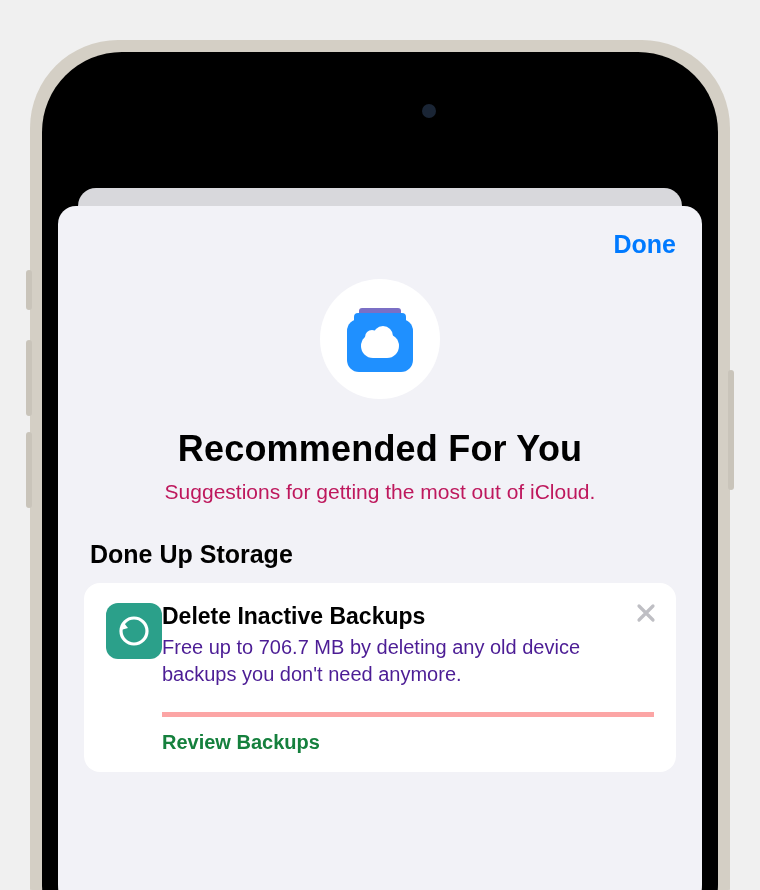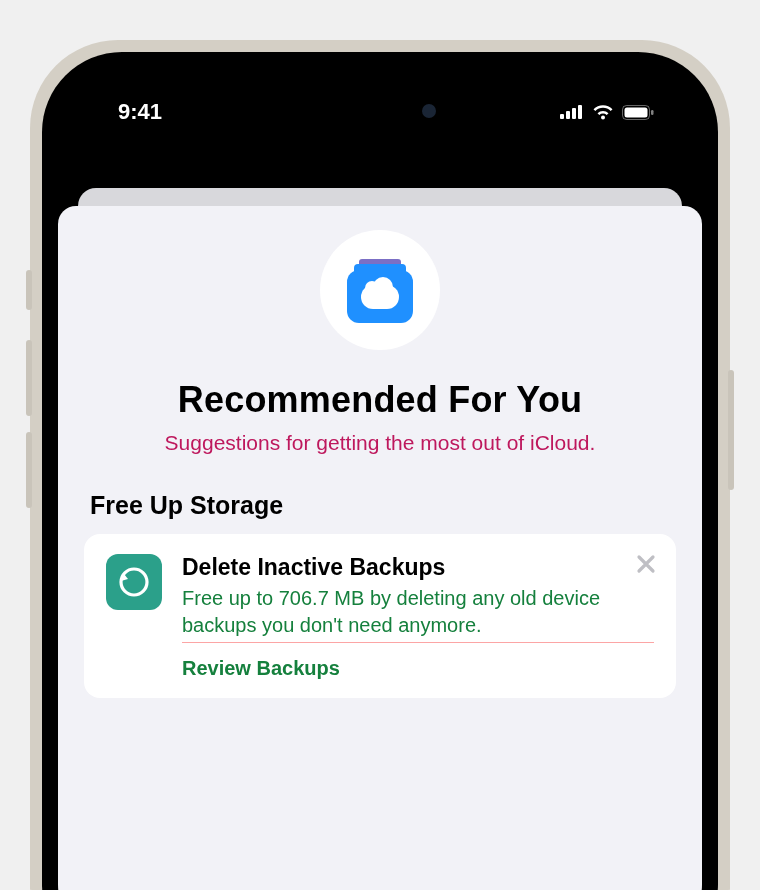--- a/index.html
+++ b/index.html
@@ -203,21 +203,20 @@
       font-size: 25px;
       font-weight: 700;
       margin-bottom: 14px;
       padding-left: 6px;
     }
     .card {
       background: #fff;
       border-radius: 16px;
       padding: 20px 22px 18px 22px;
       display: flex;
-      gap: 20px;
       position: relative;
     }
     .card-icon {
       width: 56px;
       height: 56px;
       background: #2ba08a;
       border-radius: 12px;
       display: flex;
       align-items: center;
       justify-content: center;
@@ -226,24 +225,24 @@
     .card-body {
       flex: 1;
     }
     .card-title {
       font-size: 23px;
       font-weight: 700;
       margin-bottom: 4px;
     }
     .card-desc {
       font-size: 20px;
-      color: #15803d;
+      color: #4c1d95;
       line-height: 1.35;
-      padding-bottom: 3px;
-      border-bottom: 1px solid #fca5a5;
+      padding-bottom: 24px;
+      border-bottom: 5px solid #fca5a5;
     }
     .card-action {
       color: #15803d;
       font-size: 20px;
       font-weight: 600;
       padding-top: 14px;
       cursor: pointer;
     }
     .card-close {
       position: absolute;
@@ -273,58 +272,42 @@
   <div class="side-btn left-3"></div>
   <div class="side-btn right-1"></div>
 
   <div class="phone-inner">
     <div class="screen">
 
       <div class="dynamic-island">
         <div class="camera-dot"></div>
       </div>
 
-      <div class="status-bar">
-        <div class="status-time">9:41</div>
-        <div class="status-icons">
-          <svg width="24" height="14" viewBox="0 0 24 14">
-            <rect x="0" y="9" width="4" height="5" rx="1" fill="#fff"></rect>
-            <rect x="6" y="6" width="4" height="8" rx="1" fill="#fff"></rect>
-            <rect x="12" y="3" width="4" height="11" rx="1" fill="#fff"></rect>
-            <rect x="18" y="0" width="4" height="14" rx="1" fill="#fff"></rect>
-          </svg>
-          <svg width="22" height="16" viewBox="0 0 22 16">
-            <path d="M11 15.5 a2 2 0 1 0 0-4 a2 2 0 0 0 0 4 Z M5.5 9.2 a8 8 0 0 1 11 0 l-1.8 1.8 a5.4 5.4 0 0 0 -7.4 0 Z M1.5 5.2 a13.5 13.5 0 0 1 19 0 l-1.8 1.8 a11 11 0 0 0 -15.4 0 Z" fill="#fff"></path>
-          </svg>
-          <svg width="32" height="15" viewBox="0 0 32 15">
-            <rect x="0.5" y="0.5" width="27" height="14" rx="4" stroke="#fff" stroke-opacity="0.4" fill="none"></rect>
-            <rect x="2.5" y="2.5" width="23" height="10" rx="2.5" fill="#fff"></rect>
-            <rect x="29" y="5" width="2.5" height="5" rx="1.2" fill="#fff" fill-opacity="0.5"></rect>
-          </svg>
+
+      <div class="sheet-back"></div>
+
+      <div class="sheet">
+        <div class="done-row">
+          <div class="done-btn">Done</div>
         </div>
-      </div>
-
-      <div class="sheet-back"></div>
-
-      <div class="sheet">
 
         <div class="header-icon-circle">
           <div class="icloud-app-icon">
             <div class="card-stack-back-1"></div>
             <div class="card-stack-back-2"></div>
             <div class="card-stack-front">
               <div class="cloud-glyph"></div>
             </div>
           </div>
         </div>
 
         <h1 class="page-title">Recommended For You</h1>
         <p class="page-subtitle">Suggestions for getting the most out of iCloud.</p>
 
-        <h2 class="section-header">Free Up Storage</h2>
+        <h2 class="section-header">Done Up Storage</h2>
 
         <div class="card">
           <div class="card-icon">
             <svg width="36" height="36" viewBox="0 0 36 36">
               <circle cx="18" cy="18" r="13" stroke="#fff" stroke-width="3.2" fill="none"></circle>
               <path d="M 8 10 L 5 17 L 12 15 Z" fill="#fff"></path>
             </svg>
           </div>
           <div class="card-body">
             <div class="card-title">Delete Inactive Backups</div>

